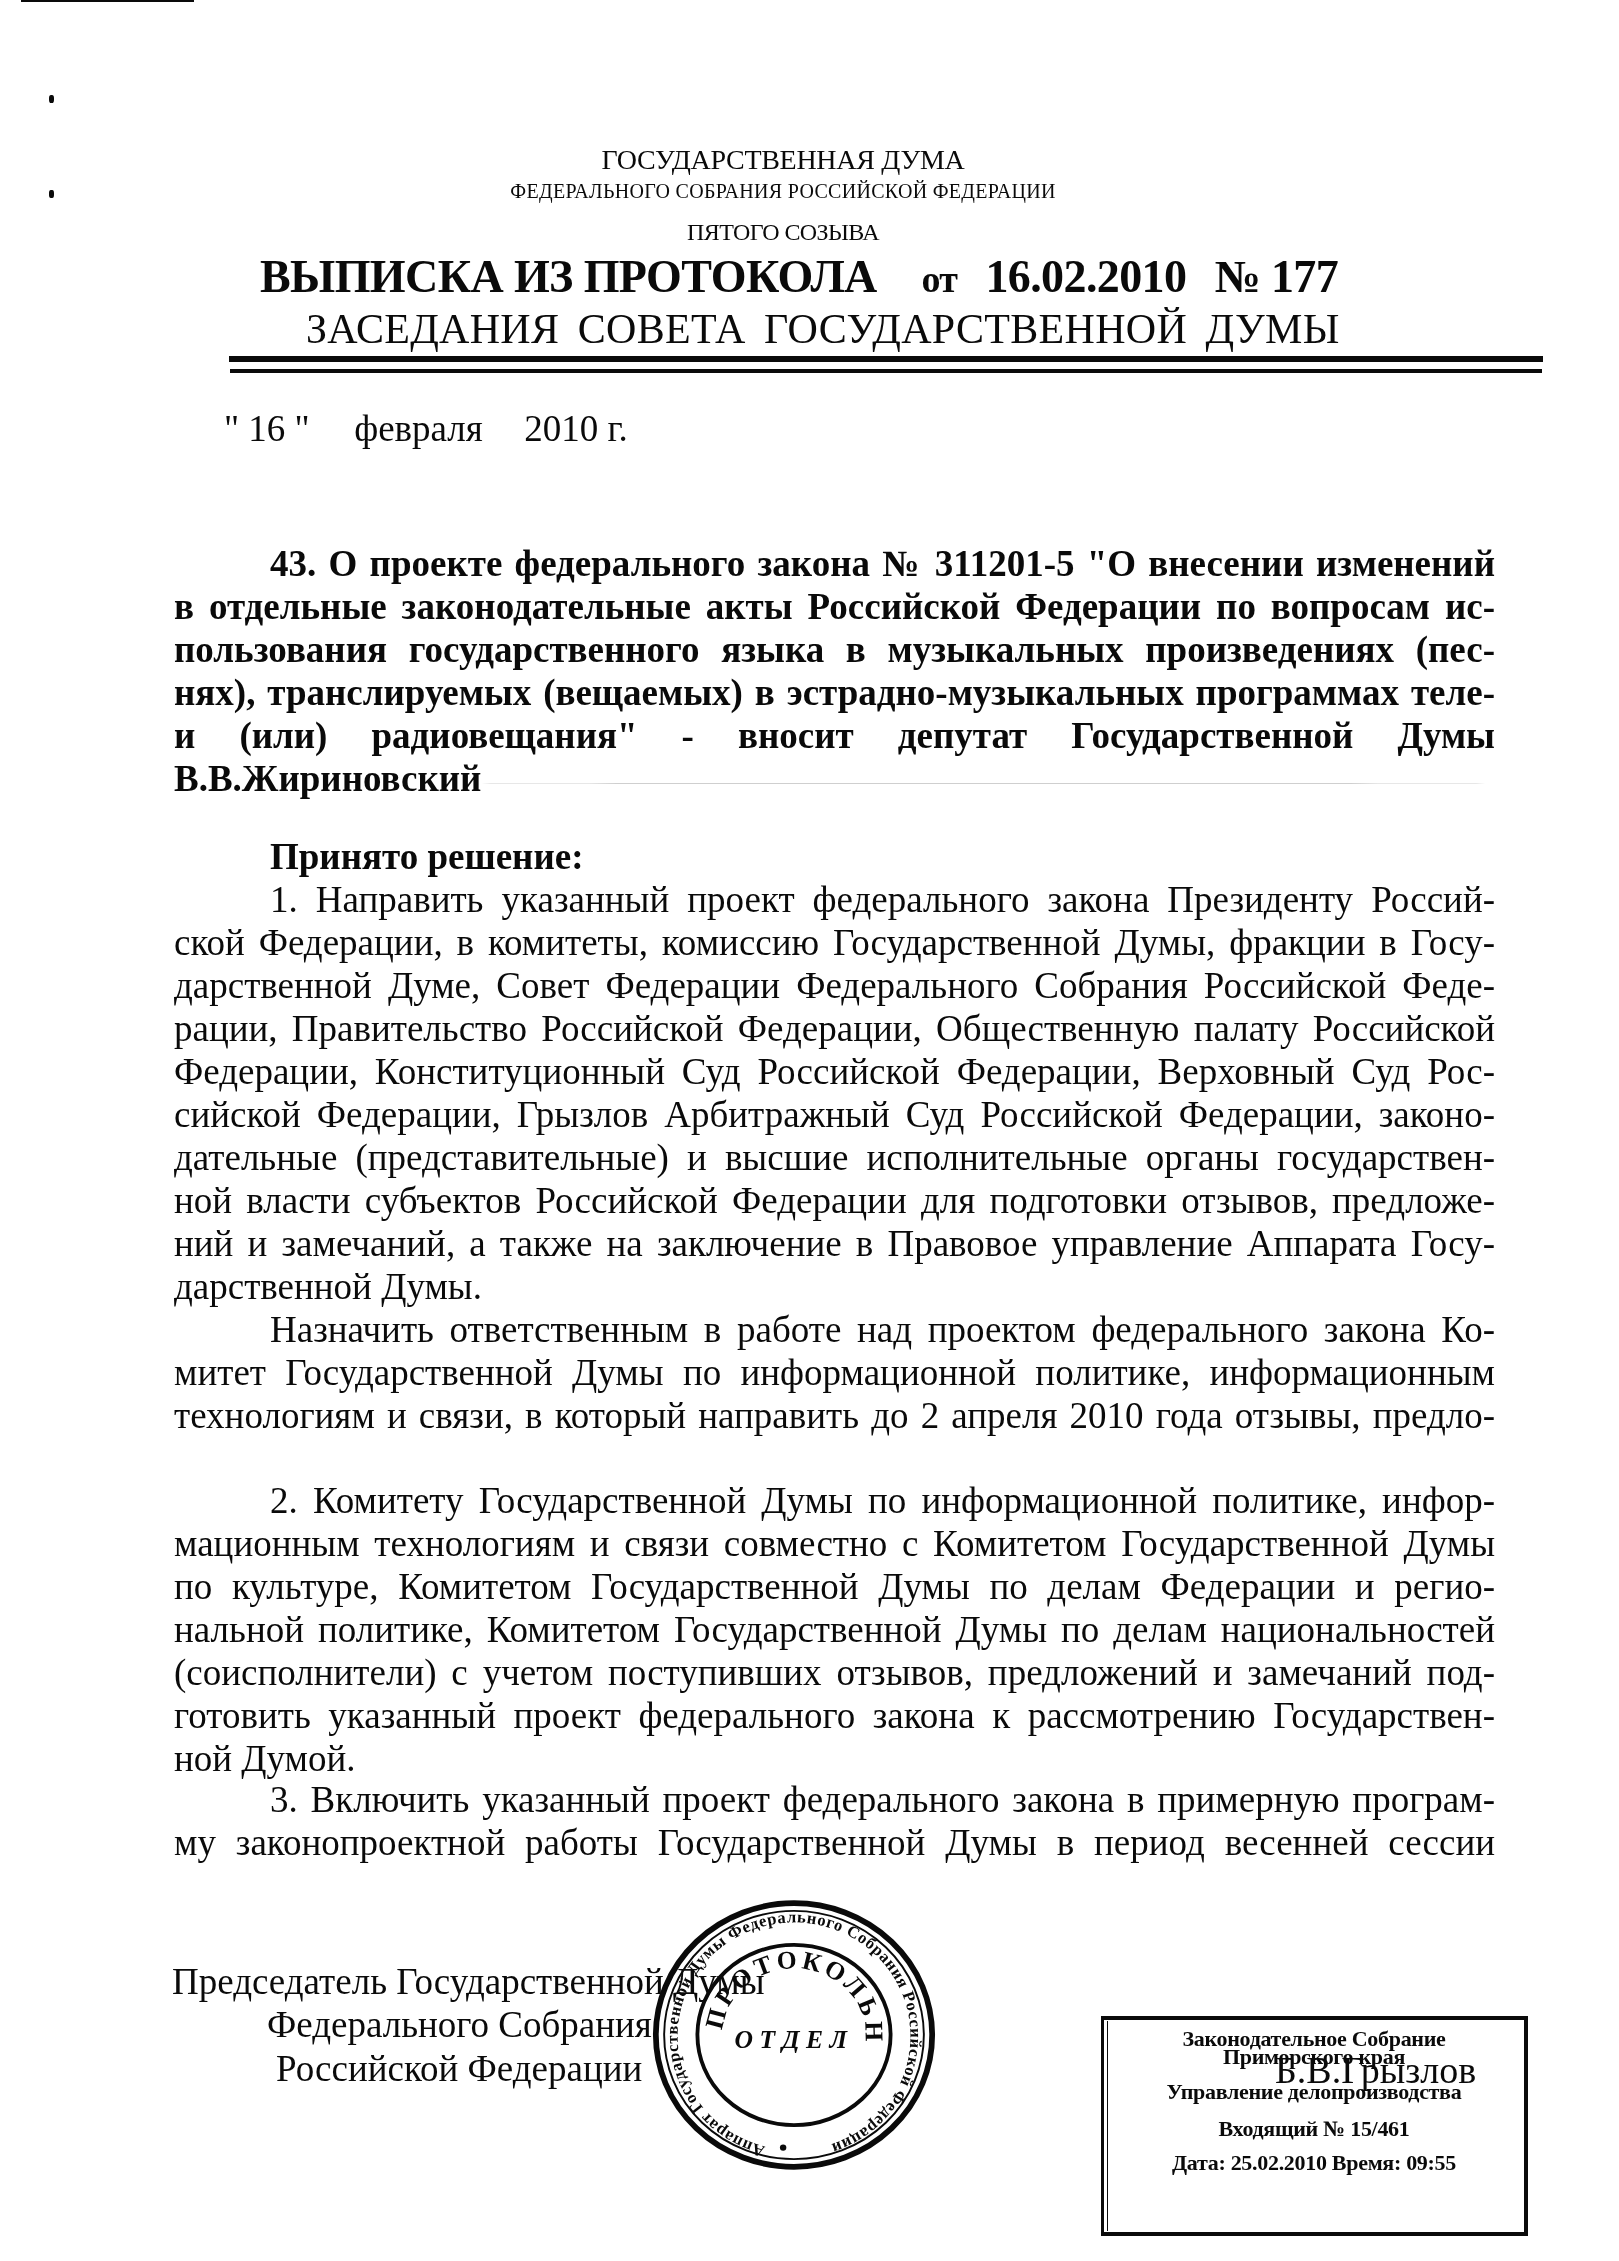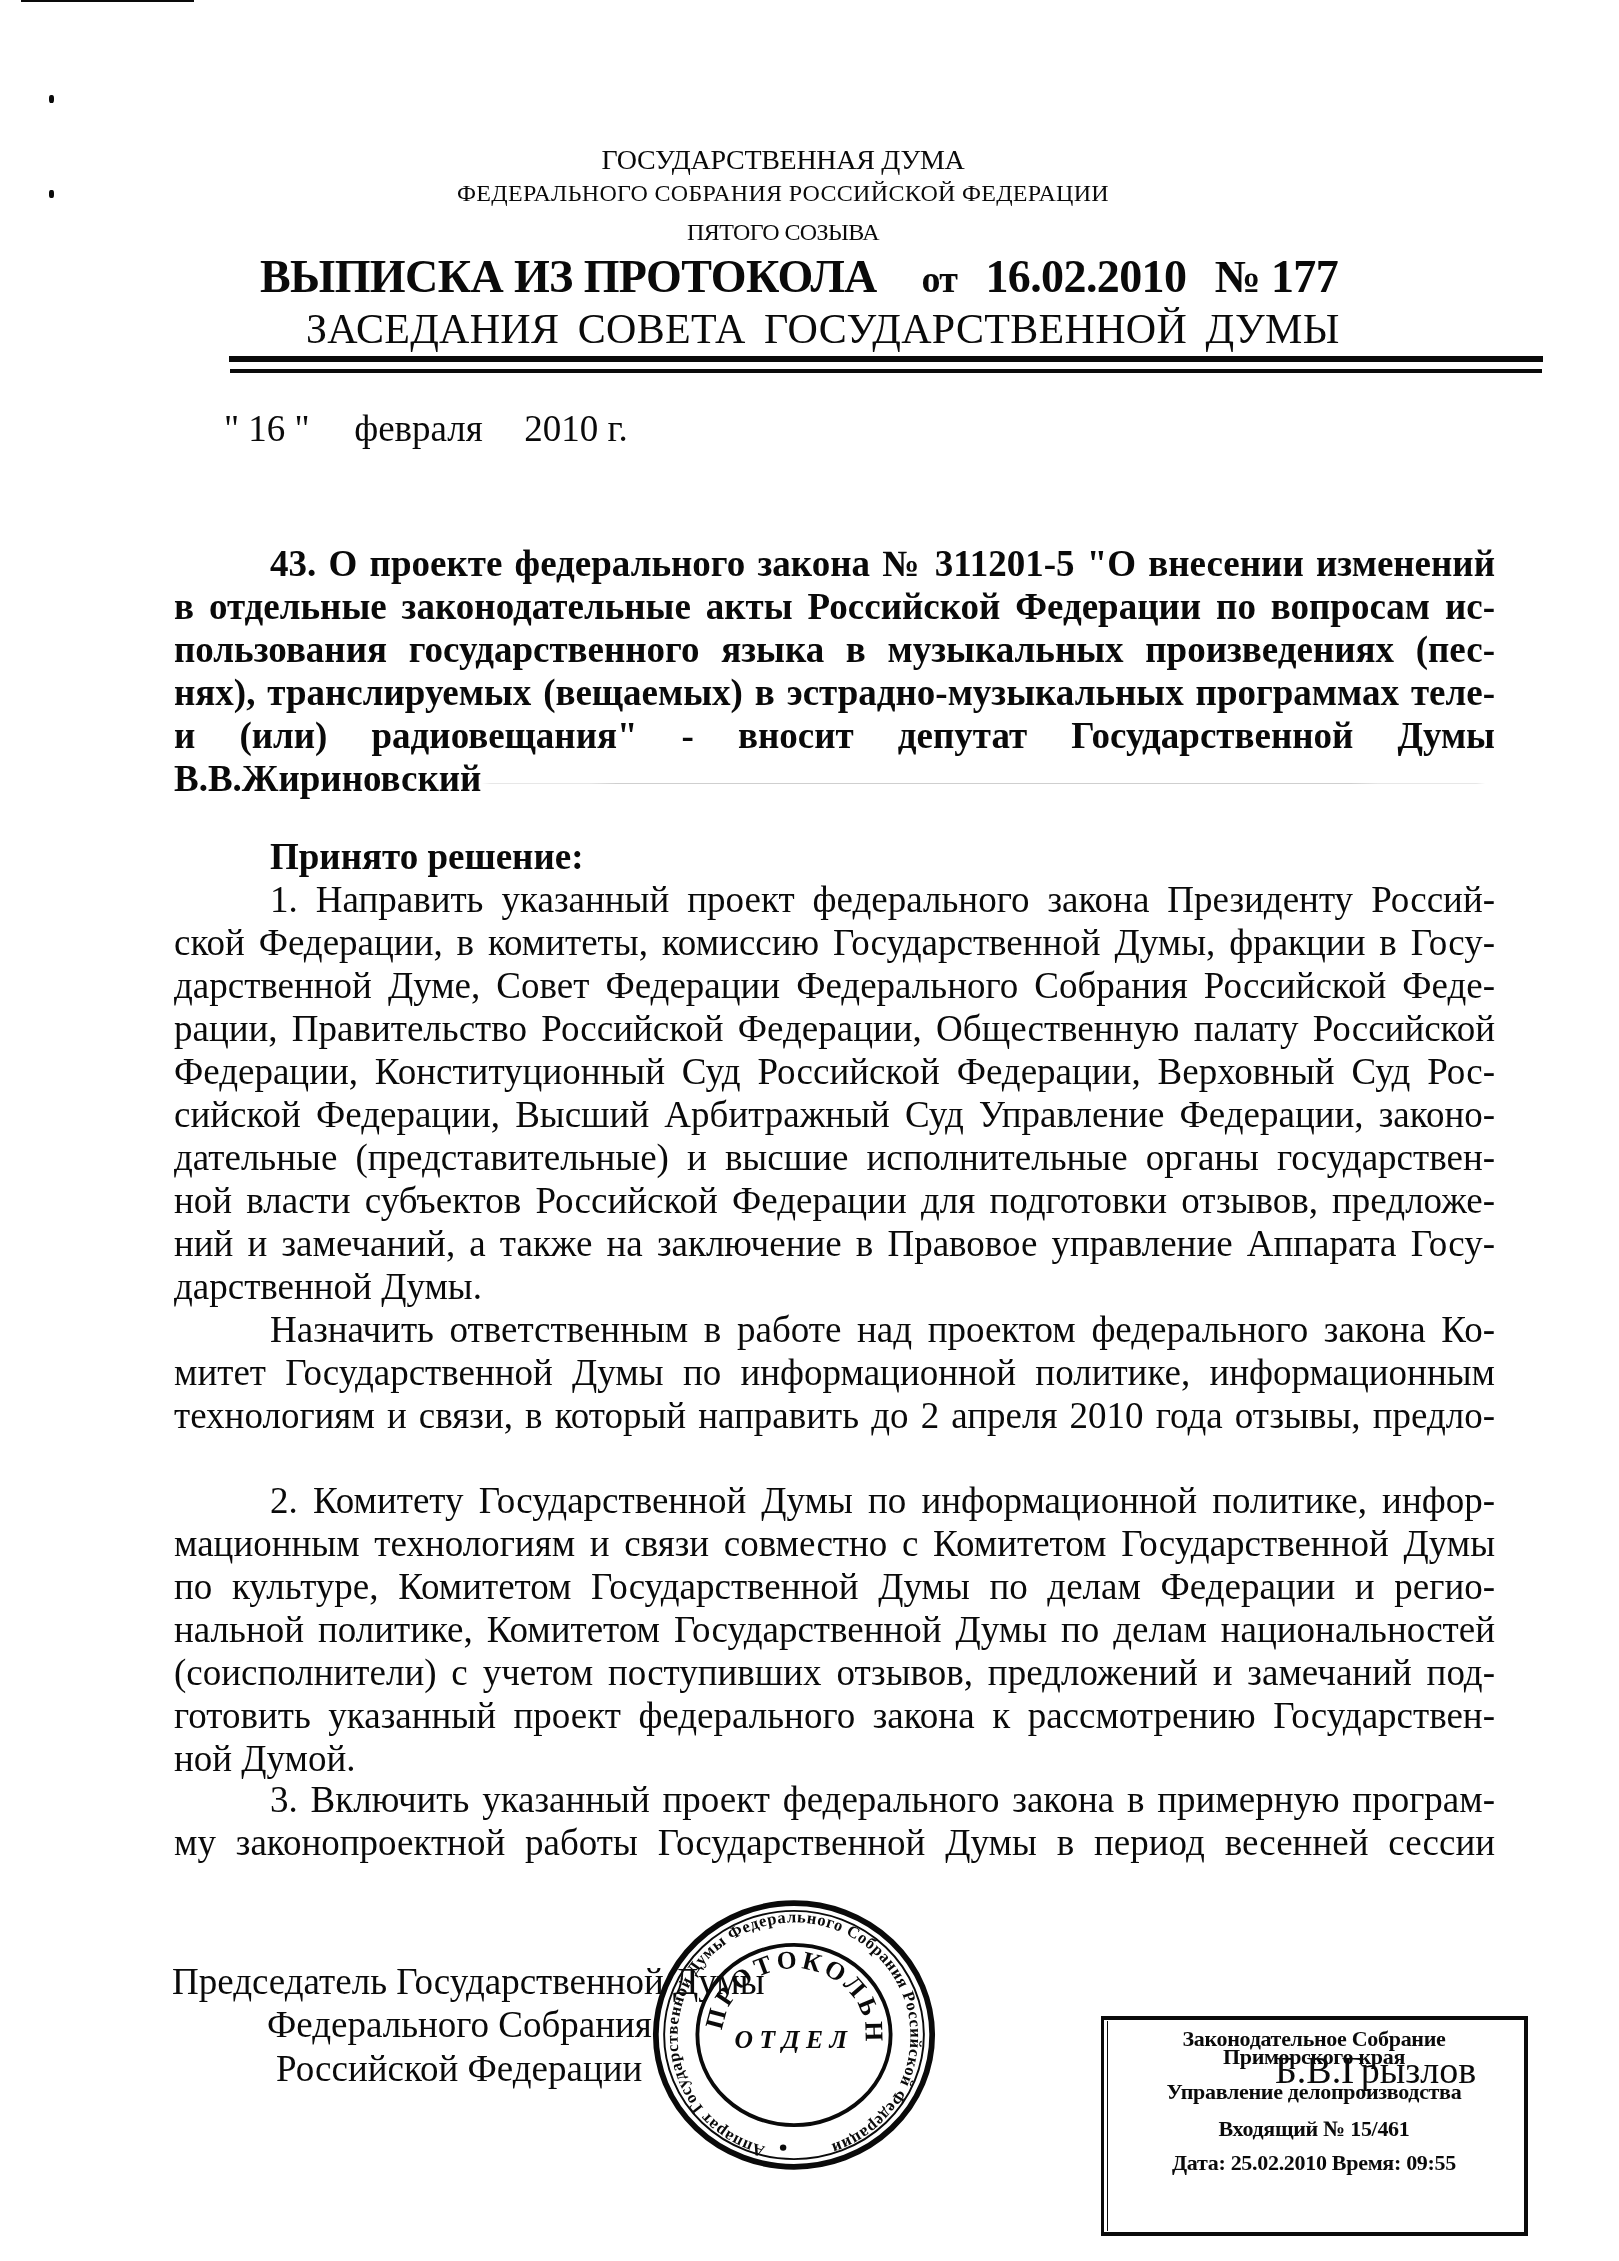--- a/index.html
+++ b/index.html
@@ -1,21 +1,21 @@
 <!DOCTYPE html>
 <html style="font-size:10.3px"><head>
 <meta charset="utf-8">
 <style>
   html, body { margin: 0; padding: 0; background: #ffffff; }
   body { width: 1620px; height: 2261px; position: relative; overflow: hidden;
          font-family: "Liberation Serif", "DejaVu Serif", serif; color: #0a0a0a; }
   .abs { position: absolute; white-space: nowrap; line-height: 1; }
   .hdr { left: 0; width: 1566px; text-align: center; }
   .h1 { font-size: 28px; top: 146px; letter-spacing: -0.3px; }
-  .h2 { font-size: 24px; top: 181px; letter-spacing: 0.3px; }
+  .h2 { font-size: 20px; top: 181px; letter-spacing: 0.3px; }
   .h3 { font-size: 24px; top: 220px; letter-spacing: -0.6px; }
   .title { font-size: 46px; font-weight: bold; top: 254px; left: 260px; letter-spacing: -0.6px; }
   .title .sp { display: inline-block; width: 16.7px; }
   .subtitle { font-size: 42px; top: 308px; left: 306px; letter-spacing: 0.3px; word-spacing: 7.7px; }
   .rule-thick { position: absolute; left: 229px; width: 1314px; top: 356px; height: 6.4px; background: #0a0a0a; }
   .rule-thin  { position: absolute; left: 230px; width: 1312px; top: 369px; height: 3.8px; background: #0a0a0a; }
 
   .date { font-size: 37px; top: 410px; left: 224px; }
   .date span { display: inline-block; }
 
@@ -75,21 +75,21 @@
 <div class="para bold" style="top:835px;">
   <span class="line indent last">Принято решение:</span>
 </div>
 
 <div class="para" style="top:878px;">
   <span class="line indent">1. Направить указанный проект федерального закона Президенту Россий-</span>
   <span class="line">ской Федерации, в комитеты, комиссию Государственной Думы, фракции в Госу-</span>
   <span class="line">дарственной Думе, Совет Федерации Федерального Собрания Российской Феде-</span>
   <span class="line">рации, Правительство Российской Федерации, Общественную палату Российской</span>
   <span class="line">Федерации, Конституционный Суд Российской Федерации, Верховный Суд Рос-</span>
-  <span class="line">сийской Федерации, Высший Арбитражный Суд Управление Федерации, законо-</span>
+  <span class="line">сийской Федерации, Грызлов Арбитражный Суд Российской Федерации, законо-</span>
   <span class="line">дательные (представительные) и высшие исполнительные органы государствен-</span>
   <span class="line">ной власти субъектов Российской Федерации для подготовки отзывов, предложе-</span>
   <span class="line">ний и замечаний, а также на заключение в Правовое управление Аппарата Госу-</span>
   <span class="line last">дарственной Думы.</span>
 </div>
 
 <div class="para" style="top:1308px;">
   <span class="line indent">Назначить ответственным в работе над проектом федерального закона Ко-</span>
   <span class="line">митет Государственной Думы по информационной политике, информационным</span>
   <span class="line">технологиям и связи, в который направить до 2 апреля 2010 года отзывы, предло-</span>

